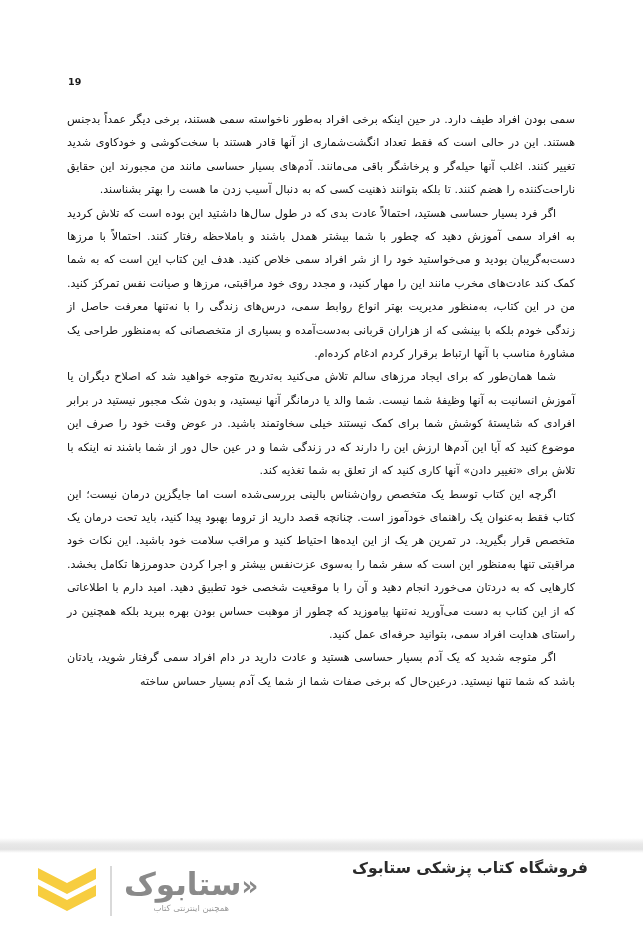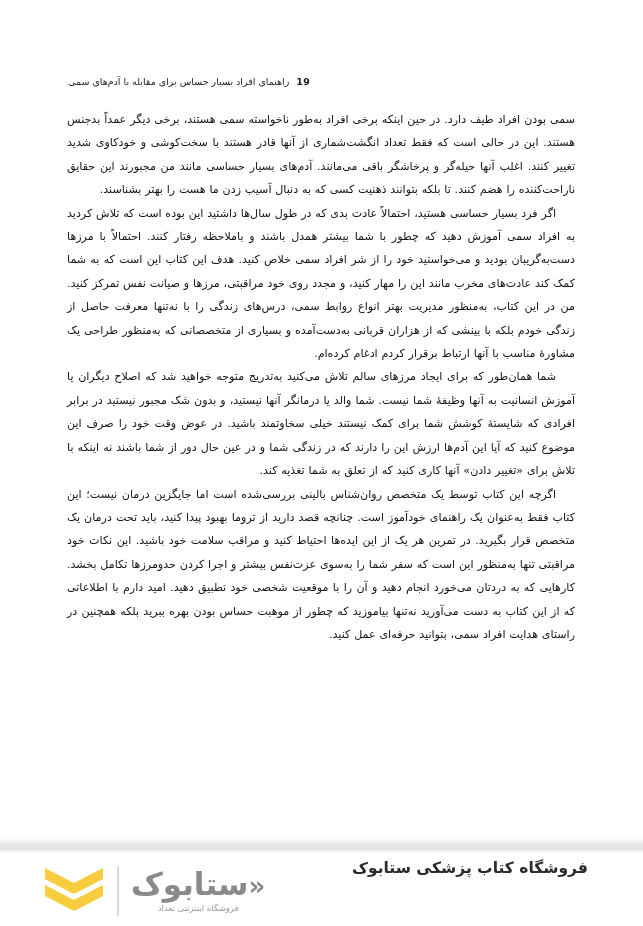--- a/index.html
+++ b/index.html
@@ -78,21 +78,21 @@
   .footer-sep {
     position: absolute;
     left: 0;
     right: 0;
     top: 838px;
     height: 15px;
     background: linear-gradient(to bottom, #ffffff 0%, #e8e8e8 40%, #e3e3e3 75%, #ffffff 100%);
   }
   .footer {
     position: absolute;
-    left: 15px;
+    left: 8px;
     right: 0;
     top: 853px;
     height: 73px;
     background: #ffffff;
   }
 
   .brand-left {
     position: absolute;
     left: 28px;
     top: 6px;
@@ -172,28 +172,28 @@
   }
   .brand-url .hl { color: #f5c731; }
 </style>
 </head>
 <body>
 
 <div class="page">
 
   <div class="running-head">
     <span class="folio">19</span>
-    <span class="head-title">راهنمای افراد بسیار حساس برای مقابله با آدم‌های سمی</span>
   </div>
 
   <div class="textblock">
     <p>سمی بودن افراد طیف دارد. در حین اینکه برخی افراد به‌طور ناخواسته سمی هستند، برخی دیگر عمداً بدجنس هستند. این در حالی است که فقط تعداد انگشت‌شماری از آنها قادر هستند با سخت‌کوشی و خودکاوی شدید تغییر کنند. اغلب آنها حیله‌گر و پرخاشگر باقی می‌مانند. آدم‌های بسیار حساسی مانند من مجبورند این حقایق ناراحت‌کننده را هضم کنند. تا بلکه بتوانند ذهنیت کسی که به دنبال آسیب زدن ما هست را بهتر بشناسند.</p>
     <p class="indent">اگر فرد بسیار حساسی هستید، احتمالاً عادت بدی که در طول سال‌ها داشتید این بوده است که تلاش کردید به افراد سمی آموزش دهید که چطور با شما بیشتر همدل باشند و باملاحظه رفتار کنند. احتمالاً با مرزها دست‌به‌گریبان بودید و می‌خواستید خود را از شر افراد سمی خلاص کنید. هدف این کتاب این است که به شما کمک کند عادت‌های مخرب مانند این را مهار کنید، و مجدد روی خود مراقبتی، مرزها و صیانت نفس تمرکز کنید. من در این کتاب، به‌منظور مدیریت بهتر انواع روابط سمی، درس‌های زندگی را با نه‌تنها معرفت حاصل از زندگی خودم بلکه با بینشی که از هزاران قربانی به‌دست‌آمده و بسیاری از متخصصانی که به‌منظور طراحی یک مشاورهٔ مناسب با آنها ارتباط برقرار کردم ادغام کرده‌ام.</p>
     <p class="indent">شما همان‌طور که برای ایجاد مرزهای سالم تلاش می‌کنید به‌تدریج متوجه خواهید شد که اصلاح دیگران یا آموزش انسانیت به آنها وظیفهٔ شما نیست. شما والد یا درمانگر آنها نیستید، و بدون شک مجبور نیستید در برابر افرادی که شایستهٔ کوشش شما برای کمک نیستند خیلی سخاوتمند باشید. در عوض وقت خود را صرف این موضوع کنید که آیا این آدم‌ها ارزش این را دارند که در زندگی شما و در عین حال دور از شما باشند نه اینکه با تلاش برای «تغییر دادن» آنها کاری کنید که از تعلق به شما تغذیه کند.</p>
     <p class="indent">اگرچه این کتاب توسط یک متخصص روان‌شناس بالینی بررسی‌شده است اما جایگزین درمان نیست؛ این کتاب فقط به‌عنوان یک راهنمای خودآموز است. چنانچه قصد دارید از تروما بهبود پیدا کنید، باید تحت درمان یک متخصص قرار بگیرید. در تمرین هر یک از این ایده‌ها احتیاط کنید و مراقب سلامت خود باشید. این نکات خود مراقبتی تنها به‌منظور این است که سفر شما را به‌سوی عزت‌نفس بیشتر و اجرا کردن حدومرزها تکامل بخشد. کارهایی که به دردتان می‌خورد انجام دهید و آن را با موقعیت شخصی خود تطبیق دهید. امید دارم با اطلاعاتی که از این کتاب به دست می‌آورید نه‌تنها بیاموزید که چطور از موهبت حساس بودن بهره ببرید بلکه همچنین در راستای هدایت افراد سمی، بتوانید حرفه‌ای عمل کنید.</p>
+    <p class="indent">اگر متوجه شدید که یک آدم بسیار حساسی هستید و عادت دارید در دام افراد سمی گرفتار شوید، یادتان باشد که شما تنها نیستید. درعین‌حال که برخی صفات شما از شما یک آدم بسیار حساس ساخته</p>
   </div>
 
   <div class="footer-sep"></div>
 
   <div class="footer">
 
     <div class="brand-left">
 
       <span class="chev-mark">
         <svg viewBox="0 0 62 50" width="62" height="50" aria-hidden="true">
@@ -203,21 +203,21 @@
           </g>
         </svg>
       </span>
 
       <span class="divider-v"></span>
 
       <span class="wordmark">
         <span class="wordmark-main">
           <span class="guill">«</span><span>ستابوک</span>
         </span>
-        <span class="wordmark-sub">فروشگاه اینترنتی تعداد</span>
+        <span class="wordmark-sub">همچنین اینترنتی کتاب</span>
       </span>
 
     </div>
 
     <div class="brand-right">
       <div class="brand-fa">فروشگاه کتاب پزشکی ستابوک</div>
     </div>
 
   </div>
 

